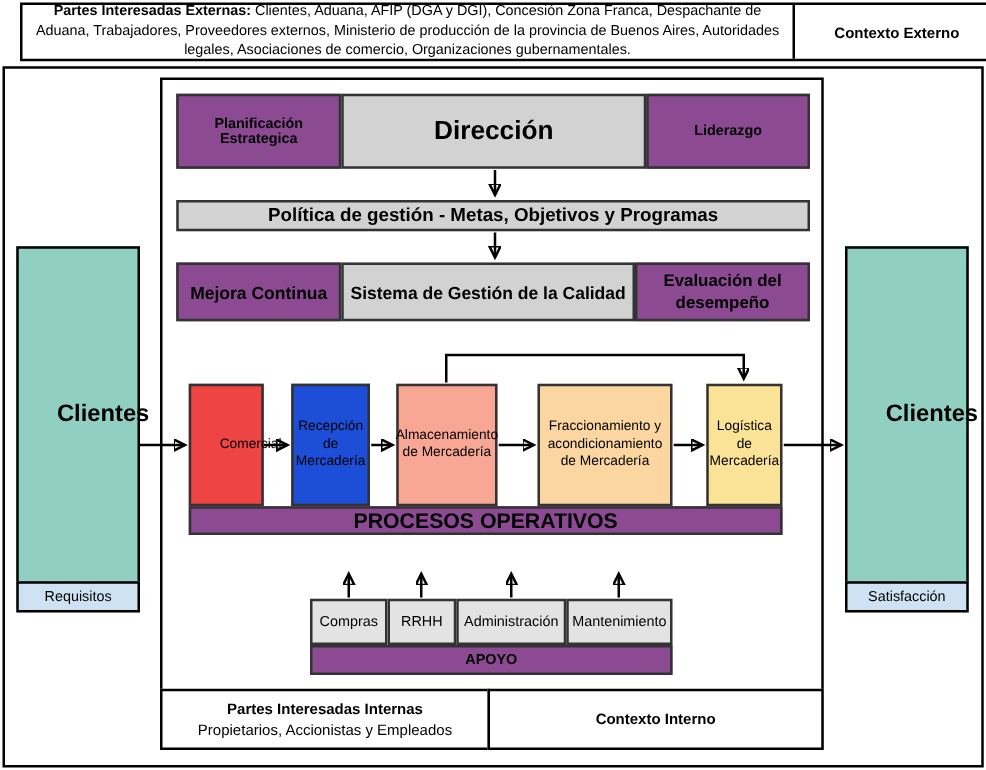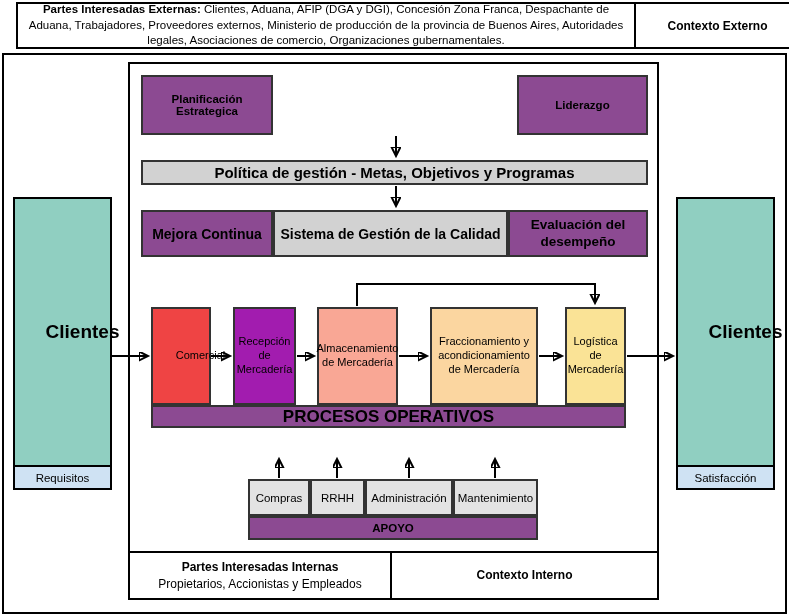--- a/index.html
+++ b/index.html
@@ -32,21 +32,21 @@
 
   .policy { left:141px; top:160px; width:507px; height:25px; font-size:15px; font-weight:bold; }
 
   .row2 { top:210px; height:47px; }
   .improve { left:141px; width:132px; font-size:14px; }
   .sgc { left:273px; width:235px; font-size:14px; font-weight:bold; }
   .evaluation { left:508px; width:140px; font-size:13.5px; line-height:1.2; }
 
   .proc { top:307px; height:98px; font-size:11px; line-height:1.25; }
   .proc-0 { left:151px; width:60px; background:#ef4444;padding-left:39px; }
-  .proc-1 { left:233px; width:63px; background:#a21caf; }
+  .proc-1 { left:233px; width:63px; background:#1d4ed8; }
   .proc-2 { left:317px; width:81px; background:#f9a795; }
   .proc-3 { left:430px; width:108px; background:#fbd6a0; }
   .proc-4 { left:565px; width:61px; background:#fae396; }
 
   .procbar { left:151px; top:405px; width:475px; height:23px; font-size:17px; }
 
   .sup { top:479px; height:37px; background:#e3e3e3; font-size:11.5px; white-space:nowrap; }
   .sup-0 { left:248px; width:62px; }
   .sup-1 { left:310px; width:55px; }
   .sup-2 { left:365px; width:88px; }
@@ -77,20 +77,21 @@
       <div><span class="b-title">Partes Interesadas Externas:</span><span> Clientes, Aduana, AFIP (DGA y DGI), Concesión Zona Franca, Despachante de Aduana, Trabajadores, Proveedores externos, Ministerio de producción de la provincia de Buenos Aires, Autoridades legales, Asociaciones de comercio, Organizaciones gubernamentales.</span></div>
     </div>
     <div class="top-bar-right">Contexto Externo</div>
   </div>
 
   <div class="abs main-region"></div>
 
   <div class="abs inner"></div>
 
   <div class="abs flexc bordered purple row1 planning">Planificación Estrategica</div>
+  <div class="abs flexc bordered graybox row1 direction">Dirección</div>
   <div class="abs flexc bordered purple row1 leadership">Liderazgo</div>
 
   <div class="abs flexc bordered graybox policy">Política de gestión - Metas, Objetivos y Programas</div>
 
   <div class="abs flexc bordered purple row2 improve">Mejora Continua</div>
   <div class="abs flexc bordered graybox row2 sgc">Sistema de Gestión de la Calidad</div>
   <div class="abs flexc bordered purple row2 evaluation">Evaluación del desempeño</div>
 
   <div class="abs flexc bordered proc proc-0">Comercial</div>
   <div class="abs flexc bordered proc proc-1">Recepción de Mercadería</div>

